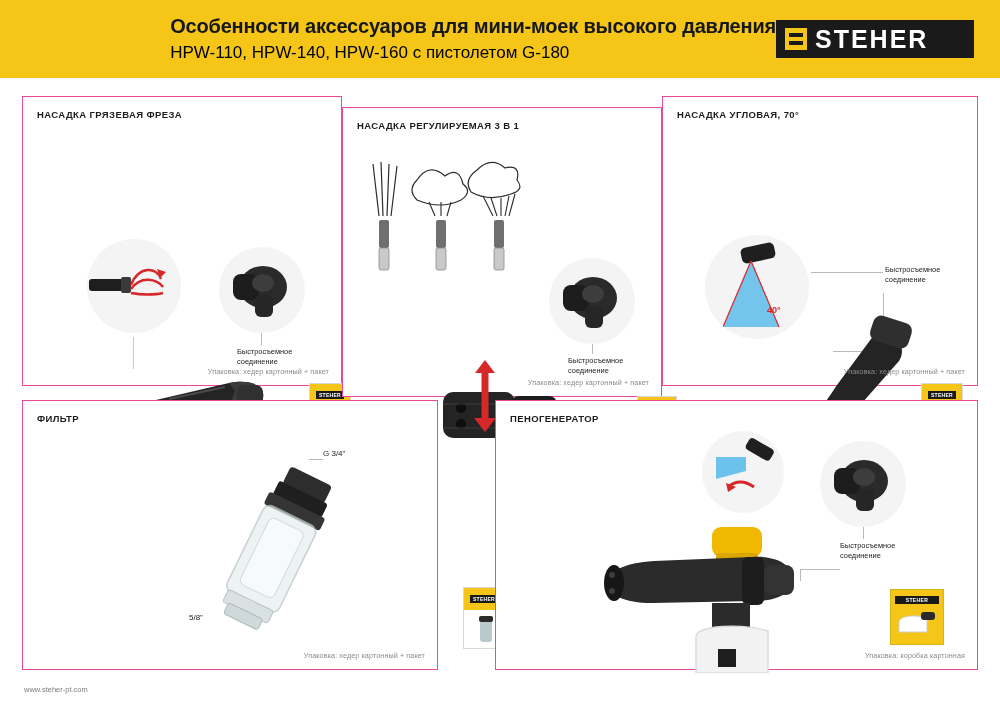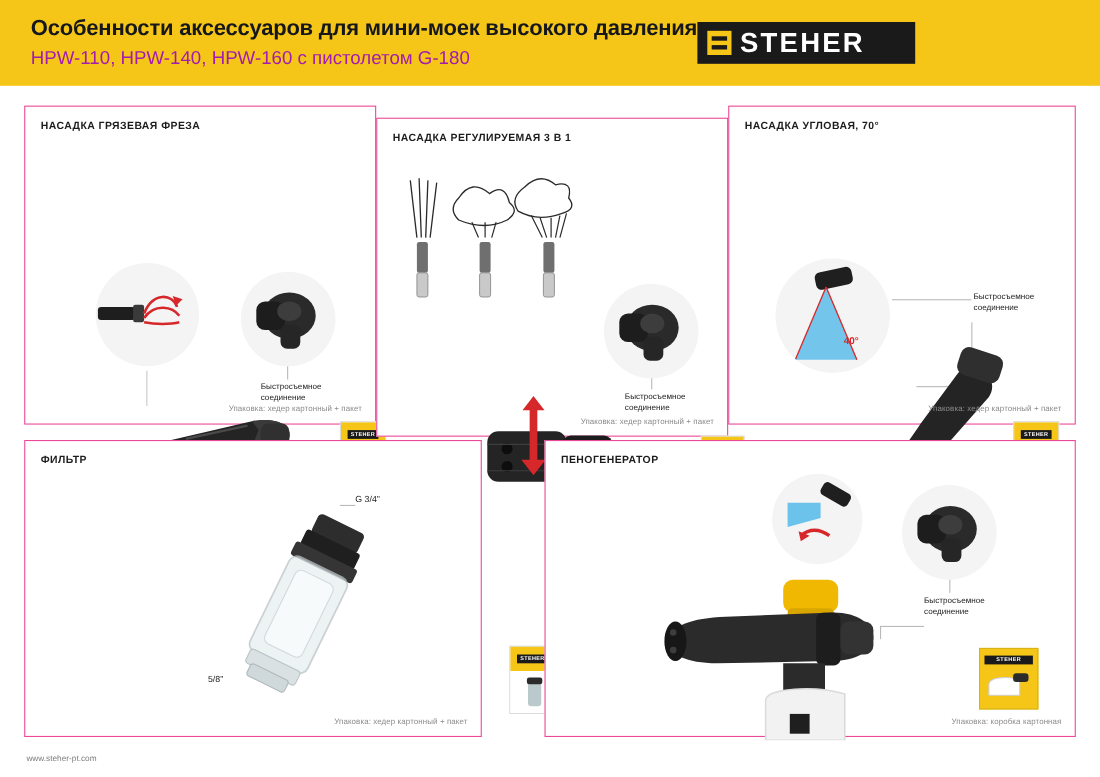--- a/index.html
+++ b/index.html
@@ -8,29 +8,29 @@
     background: #ffffff;
     font-family: "Liberation Sans", sans-serif;
     overflow: hidden;
   }
   .page { position: relative; width: 1000px; height: 706px; background:#fff; }
 
   
   .header {
     position: absolute; left: 0; top: 0; width: 1000px; height: 78px;
     background: #f5c518;
-    display: flex; align-items: center; justify-content: flex-start;
+    display: flex; align-items: center; justify-content: flex-end;
   }
   .header-titles { padding-left: 28px; }
   .header-title {
     font-size: 20px; font-weight: bold; color: #15171a; line-height: 26px;
     letter-spacing: -0.2px;
   }
   .header-subtitle {
-    font-size: 17px; font-weight: normal; color: #a21caf; line-height: 24px;
+    font-size: 17px; font-weight: normal; color: #000000; line-height: 24px;
     margin-top: 2px;
   }
   .logo-box {
     margin-right: 26px;
     background: #1a1a1a; color: #fff;
     height: 38px; min-width: 198px;
     display: flex; align-items: center; gap: 8px;
     padding: 0 12px 0 9px;
   }
   .logo-mark {

